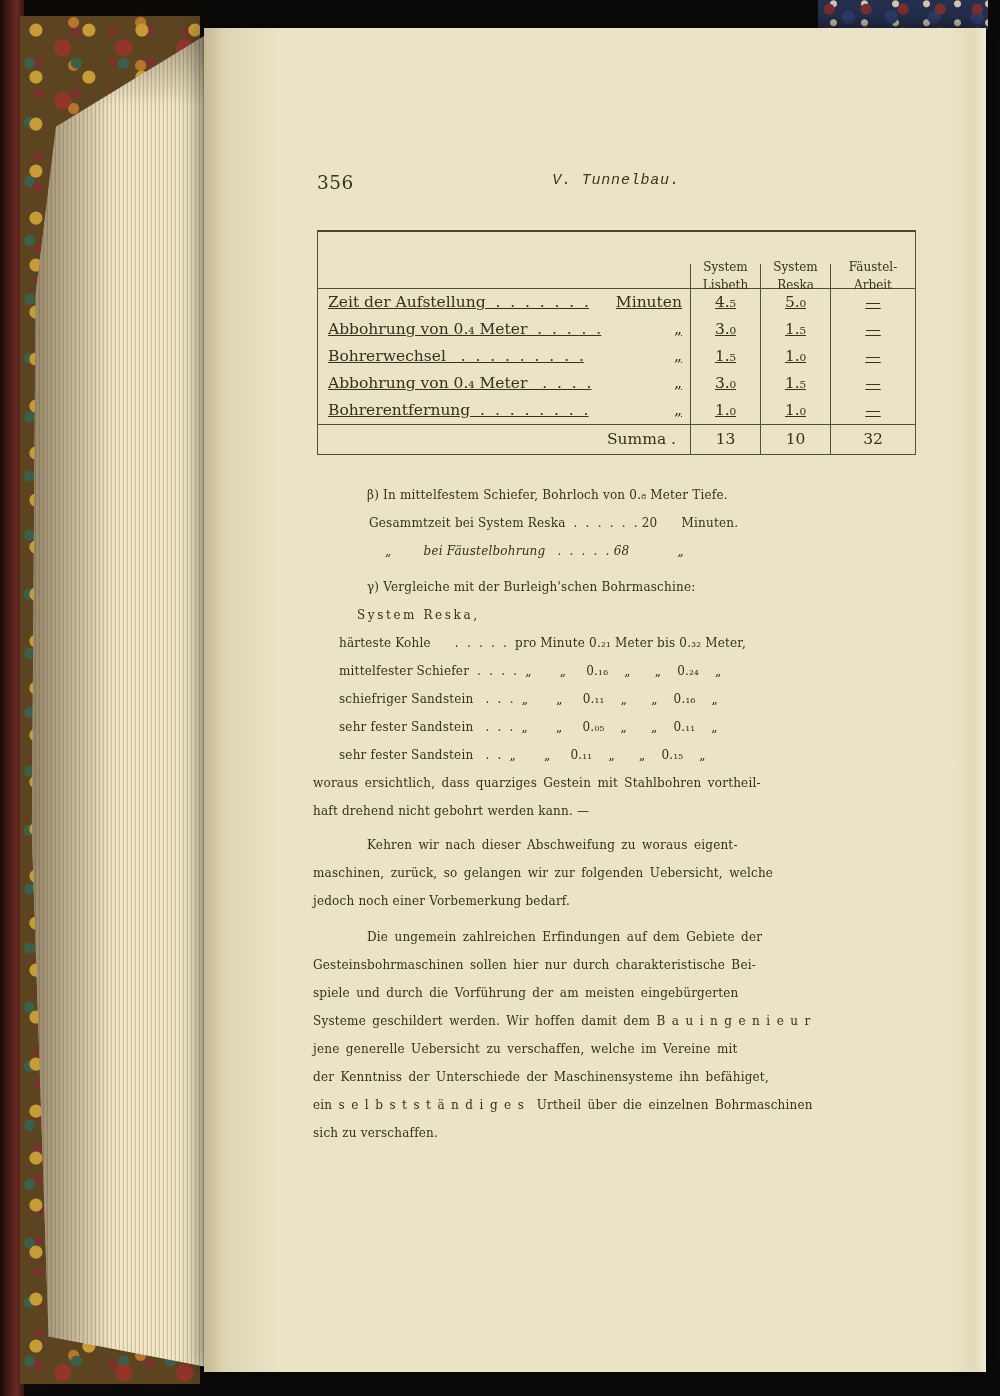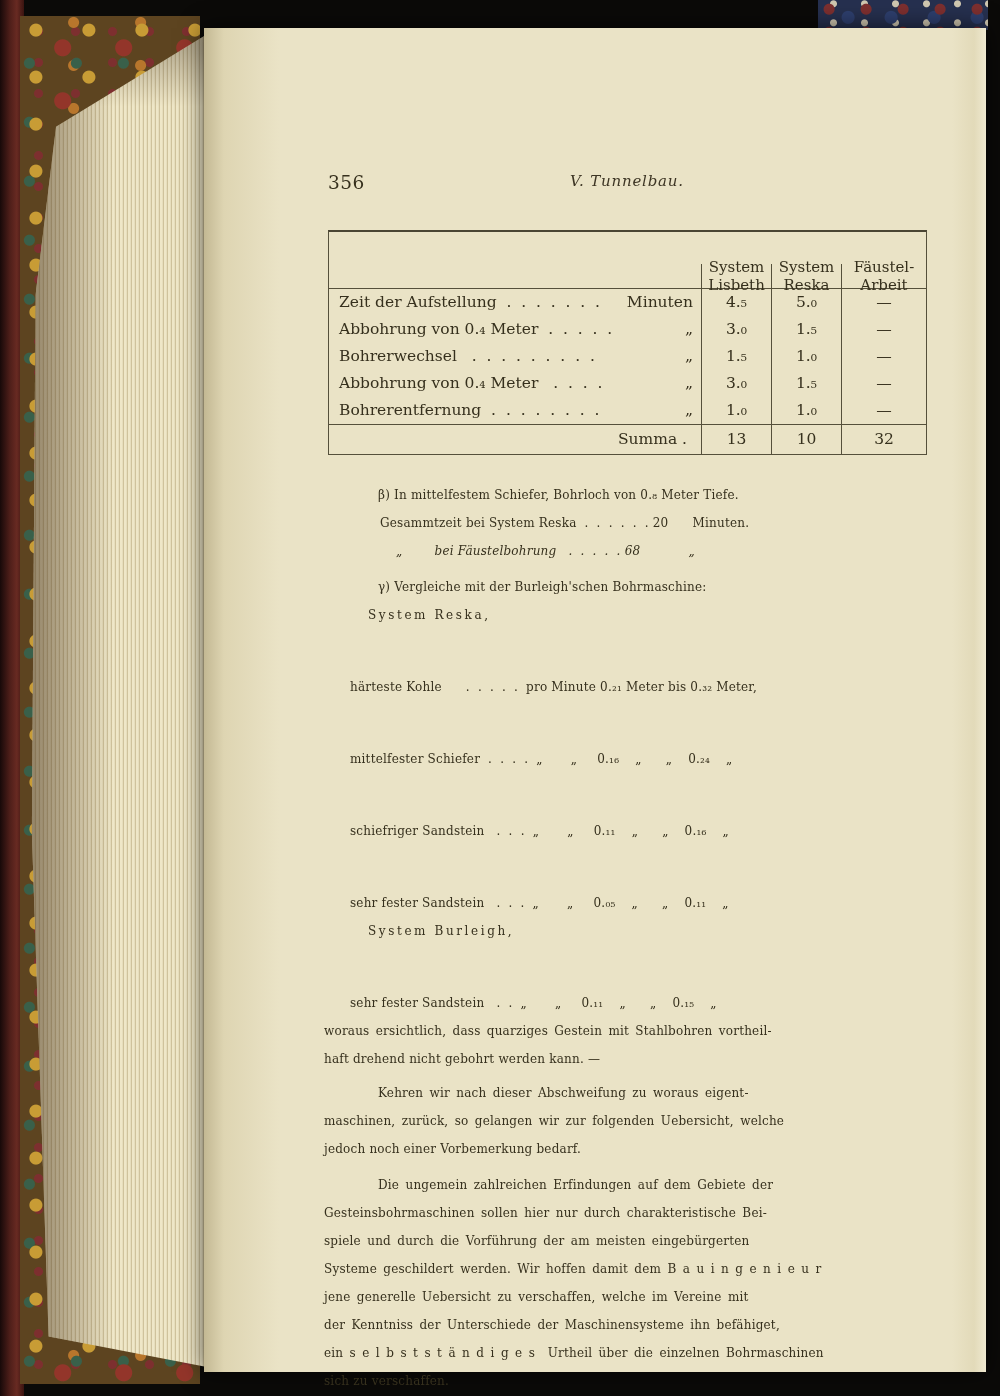--- a/index.html
+++ b/index.html
@@ -43,42 +43,42 @@
   }
   .book-page{
     position:absolute;left:204px;top:28px;width:782px;height:1344px;
     background:
       linear-gradient(90deg,#c3b893 0,#ded5b2 20px,rgba(0,0,0,0) 75px),
       linear-gradient(270deg,#efe9d0 0,#e2dab9 12px,rgba(0,0,0,0) 34px),
       #eae3c6;
     box-shadow:0 0 22px rgba(0,0,0,.65);
   }
   
-  .content{position:absolute;left:120px;top:144px;width:606px;color:#36301d;}
+  .content{position:absolute;left:109px;top:144px;width:606px;color:#36301d;}
   .head-row{position:relative;height:24px;}
   .page-num{position:absolute;left:4px;top:0;font-size:18.5px;letter-spacing:.5px;}
-  .running-head{display:block;text-align:center;font-style:italic;font-size:15px;letter-spacing:.8px;color:#3d3524;}
+  .running-head{display:block;text-align:center;font-style:italic;font-size:15px;letter-spacing:.8px;color:#3d3524;font-family:Liberation Mono, monospace;}
   
   .dtable{width:597px;margin:34px 0 0 4px;border:1px solid #55503b;border-top:2px solid #4a4533;font-size:15.5px;}
   .trow{display:flex;align-items:stretch;}
   .tlabel{width:372px;box-sizing:border-box;display:flex;justify-content:space-between;padding:0 8px 0 10px;white-space:pre;}
   .tnum{width:70px;box-sizing:border-box;border-left:1px solid #55503b;text-align:center;}
   .tnum.last{width:auto;flex:1;}
   .thead-row{height:56px;border-bottom:1px solid #55503b;}
-  .thead-row .tnum{display:flex;align-items:center;justify-content:center;white-space:pre-line;line-height:18px;font-size:15px;text-align:center;margin-top:32px;}
-  .tbody-row{height:27px;line-height:27px;}
+  .thead-row .tnum{display:flex;align-items:center;justify-content:center;white-space:pre-line;line-height:18px;font-size:12px;text-align:center;margin-top:32px;}
+  .tbody-row{height:27px;line-height:27px;text-decoration:underline;}
   .tsumma{height:29px;line-height:29px;border-top:1px solid #55503b;}
   .tsumma .tlabel{justify-content:flex-end;padding-right:14px;}
   
   .line{white-space:pre;font-size:12px;line-height:28px;letter-spacing:.2px;}
   .just{word-spacing:2.3px;}
   .ind-a{padding-left:54px;}
   .ind-b{padding-left:56px;}
   .ind-c{padding-left:72px;font-style:italic;}
-  .ind-d{padding-left:26px;margin-top:44px;}
+  .ind-d{padding-left:26px;}
   .spread{letter-spacing:2.6px;margin-left:44px;}
   .blk-beta{margin-top:26px;}
   .blk-gamma{margin-top:8px;}
   .blk-kehren{margin-top:6px;}
   .blk-erf{margin-top:8px;}
 </style>
 </head>
 <body>
 
 <div class="spine"></div>
@@ -150,21 +150,20 @@
       <div class="line ind-c">„        bei Fäustelbohrung   .  .  .  .  . 68            „</div>
     </div>
 
     <div class="blk-gamma">
       <div class="line ind-a">γ) Vergleiche mit der Burleigh'schen Bohrmaschine:</div>
       <div class="line spread">System Reska,</div>
       <div class="line ind-d">härteste Kohle      .  .  .  .  .  pro Minute 0.₂₁ Meter bis 0.₃₂ Meter,</div>
       <div class="line ind-d">mittelfester Schiefer  .  .  .  .  „       „     0.₁₆    „      „    0.₂₄    „</div>
       <div class="line ind-d">schiefriger Sandstein   .  .  .  „       „     0.₁₁    „      „    0.₁₆    „</div>
       <div class="line ind-d">sehr fester Sandstein   .  .  .  „       „     0.₀₅    „      „    0.₁₁    „</div>
-      <div class="line spread">System Burleigh,</div>
       <div class="line ind-d">sehr fester Sandstein   .  .  „       „     0.₁₁    „      „    0.₁₅    „</div>
       <div class="line just">woraus ersichtlich, dass quarziges Gestein mit Stahlbohren vortheil-</div>
       <div class="line">haft drehend nicht gebohrt werden kann. —</div>
     </div>
 
     <div class="blk-kehren">
       <div class="line ind-a just">Kehren wir nach dieser Abschweifung zu woraus eigent-</div>
       <div class="line just">maschinen, zurück, so gelangen wir zur folgenden Uebersicht, welche</div>
       <div class="line">jedoch noch einer Vorbemerkung bedarf.</div>
     </div>

